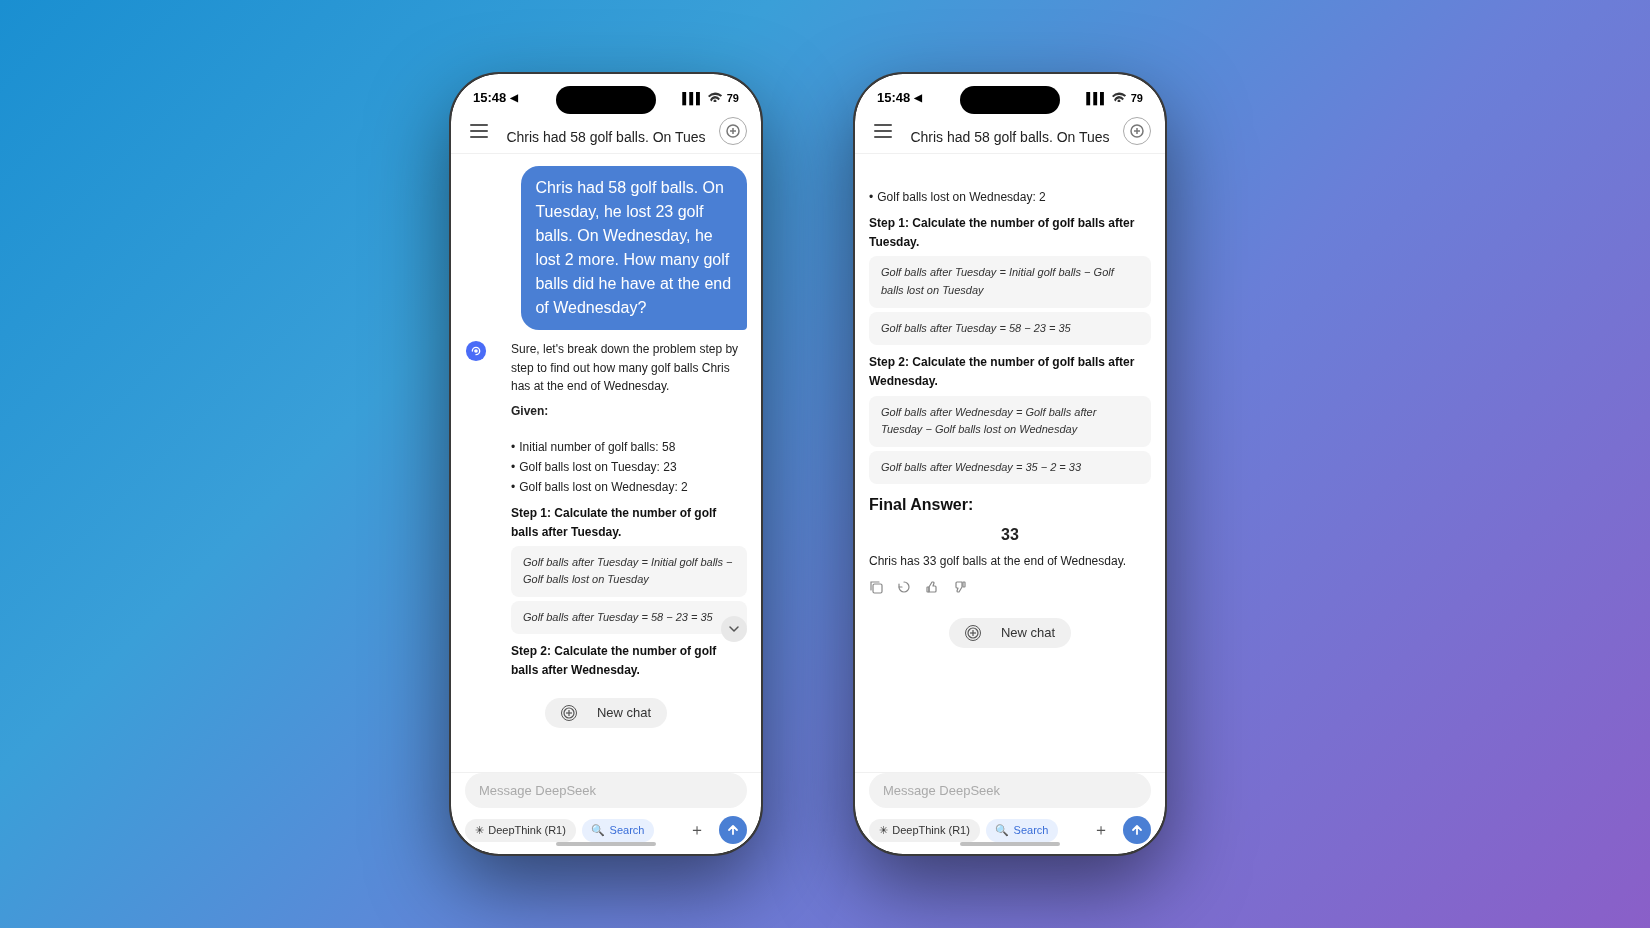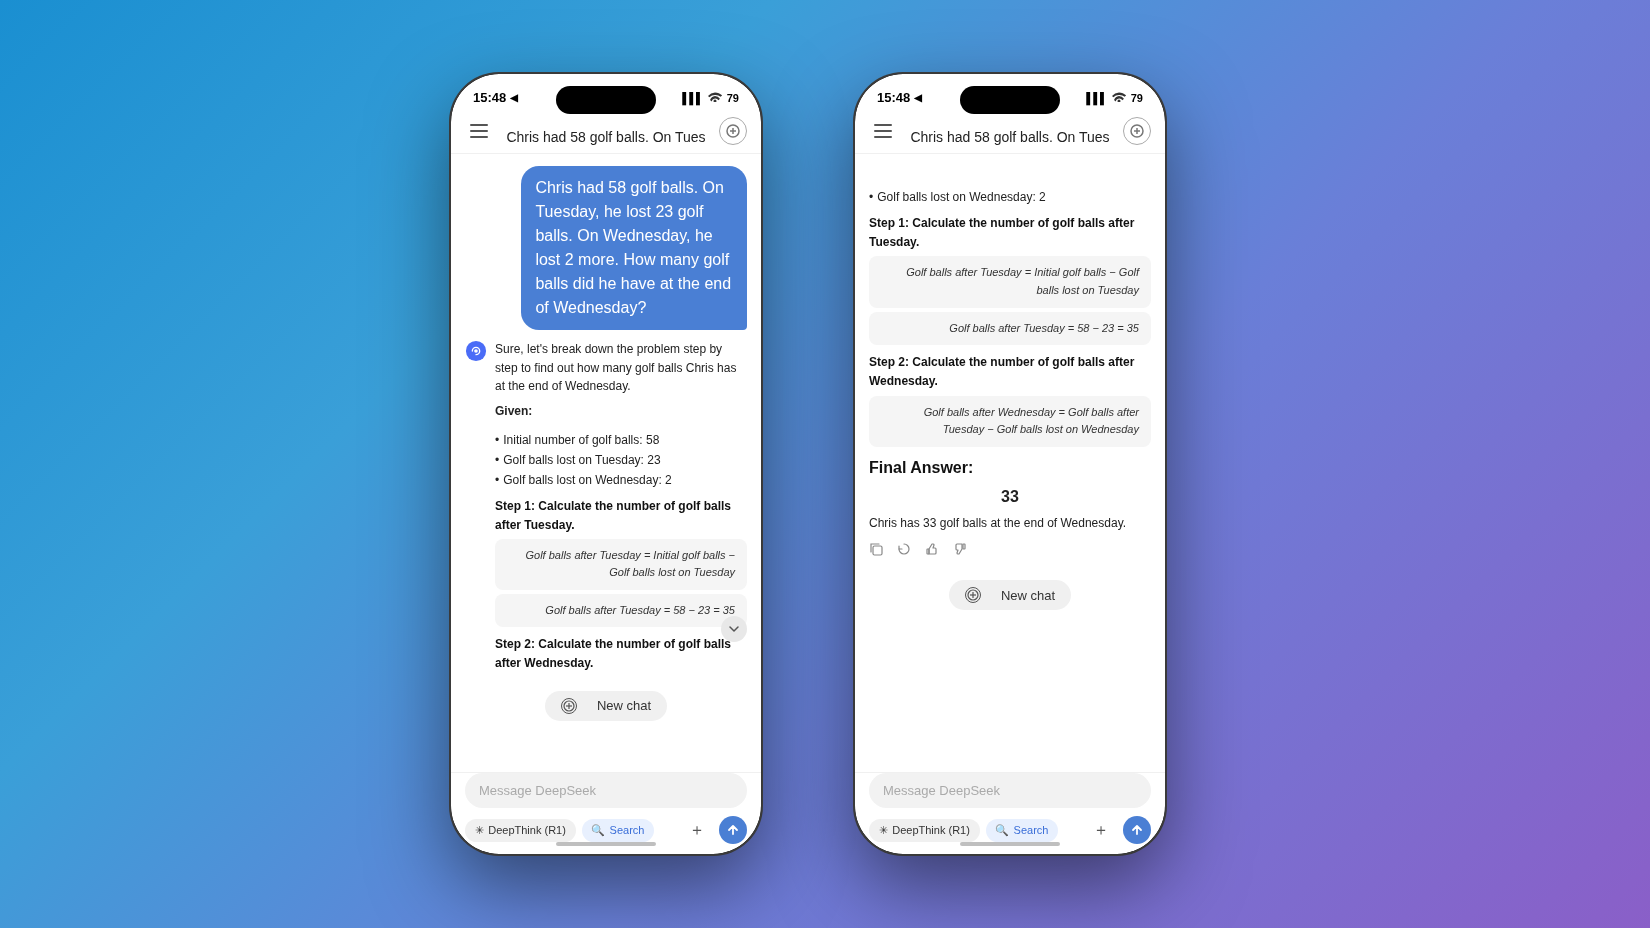--- a/index.html
+++ b/index.html
@@ -156,21 +156,21 @@
     
     .ai-response {
       display: flex;
       flex-direction: column;
       gap: 4px;
     }
 
     .ai-header {
       display: flex;
       align-items: flex-start;
-      gap: 8px;
+      gap: 24px;
     }
 
     .ai-avatar {
       width: 22px;
       height: 22px;
       flex-shrink: 0;
     }
 
     .ai-text-content {
       font-size: 12px;
@@ -205,21 +205,21 @@
       margin-bottom: 4px;
       color: #111;
     }
 
     .formula-box {
       background: #f5f5f5;
       border-radius: 8px;
       padding: 8px 12px;
       font-size: 11px;
       color: #333;
-      text-align: right;
+      text-align: left;
       margin: 4px 0;
       line-height: 1.6;
       font-style: italic;
     }
 
     .final-answer {
       font-weight: 700;
       font-size: 16px;
       margin-top: 8px;
       color: #111;
@@ -446,21 +446,21 @@
         <div class="ai-response">
           <div class="ai-header">
             <svg class="ai-avatar" viewBox="0 0 24 24" fill="none">
               <circle cx="12" cy="12" r="11" fill="#4a6cf7"></circle>
               <path d="M8 12c0-2.2 1.8-4 4-4s4 1.8 4 4-1.8 4-4 4" stroke="#fff" stroke-width="1.5" stroke-linecap="round"></path>
               <circle cx="12" cy="12" r="2" fill="#fff"></circle>
             </svg>
             <div class="ai-text-content">
               <span>Sure, let's break down the problem step by step to find out how many golf balls Chris has at the end of Wednesday.</span>
               <div class="given-section">
-                <div style="font-weight:700; margin-bottom:11px;">Given:</div>
+                <div style="font-weight:700; margin-bottom:18px;">Given:</div>
                 <div class="bullet-item">
                   <span>•</span>
                   <span><strong>Initial number of golf balls:</strong> <span>58</span></span>
                 </div>
                 <div class="bullet-item">
                   <span>•</span>
                   <span><strong>Golf balls lost on Tuesday:</strong> <span>23</span></span>
                 </div>
                 <div class="bullet-item">
                   <span>•</span>
@@ -575,20 +575,21 @@
             <span>•</span>
             <span><strong>Golf balls lost on Wednesday:</strong> 2</span>
           </div>
 
           <div class="step-heading">Step 1: Calculate the number of golf balls after Tuesday.</div>
           <div class="formula-box">Golf balls after Tuesday = Initial golf balls − Golf balls lost on Tuesday</div>
           <div class="formula-box">Golf balls after Tuesday = 58 − 23 = 35</div>
 
           <div class="step-heading">Step 2: Calculate the number of golf balls after Wednesday.</div>
           <div class="formula-box">Golf balls after Wednesday = Golf balls after Tuesday − Golf balls lost on Wednesday</div>
+          <div class="formula-box">Golf balls after Wednesday = 35 − 2 = 33</div>
 
           <div class="final-answer">Final Answer:</div>
           <div class="answer-number">33</div>
           <div class="answer-text">
             Chris has <strong>33</strong> golf balls at the end of Wednesday.
           </div>
 
           <div class="feedback-row">
             <span class="feedback-icon">
               <svg width="14" height="14" viewBox="0 0 14 14">

